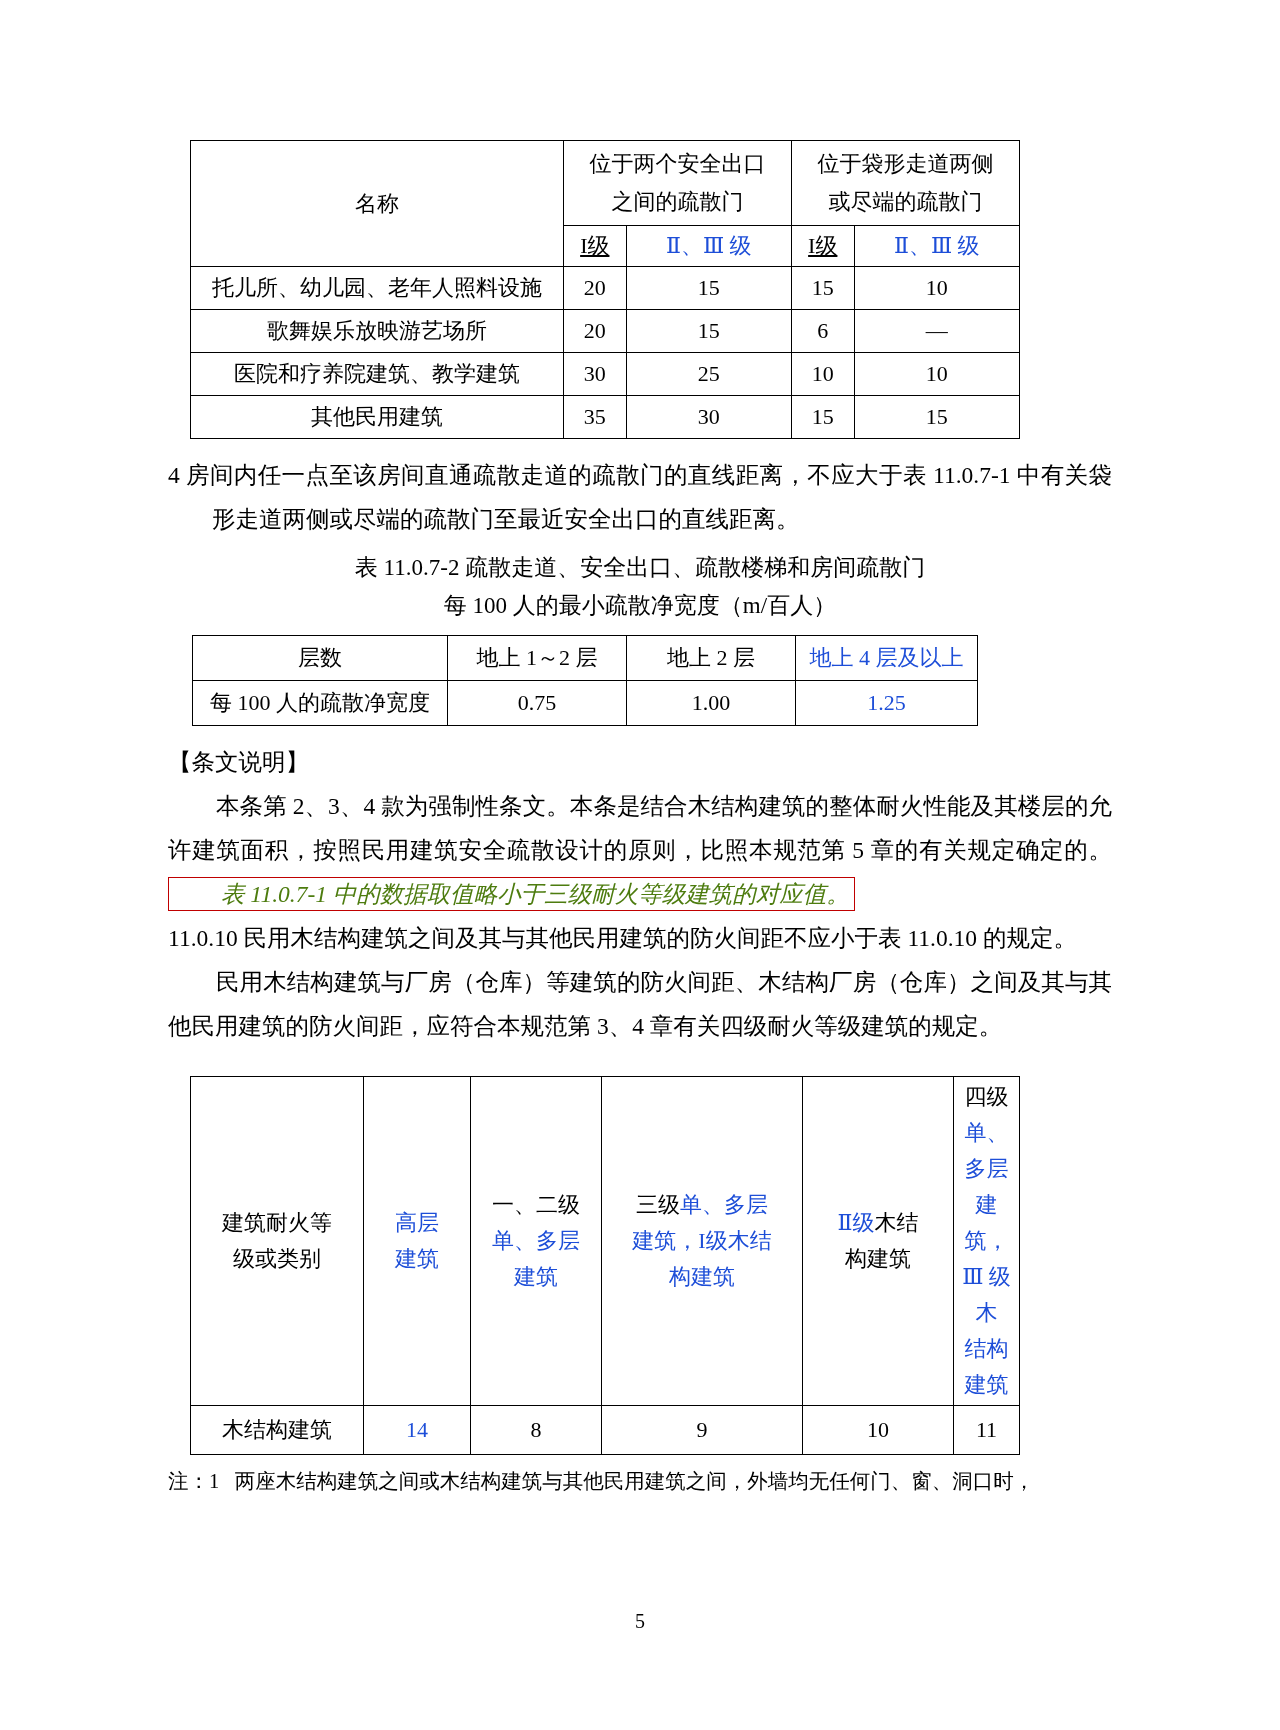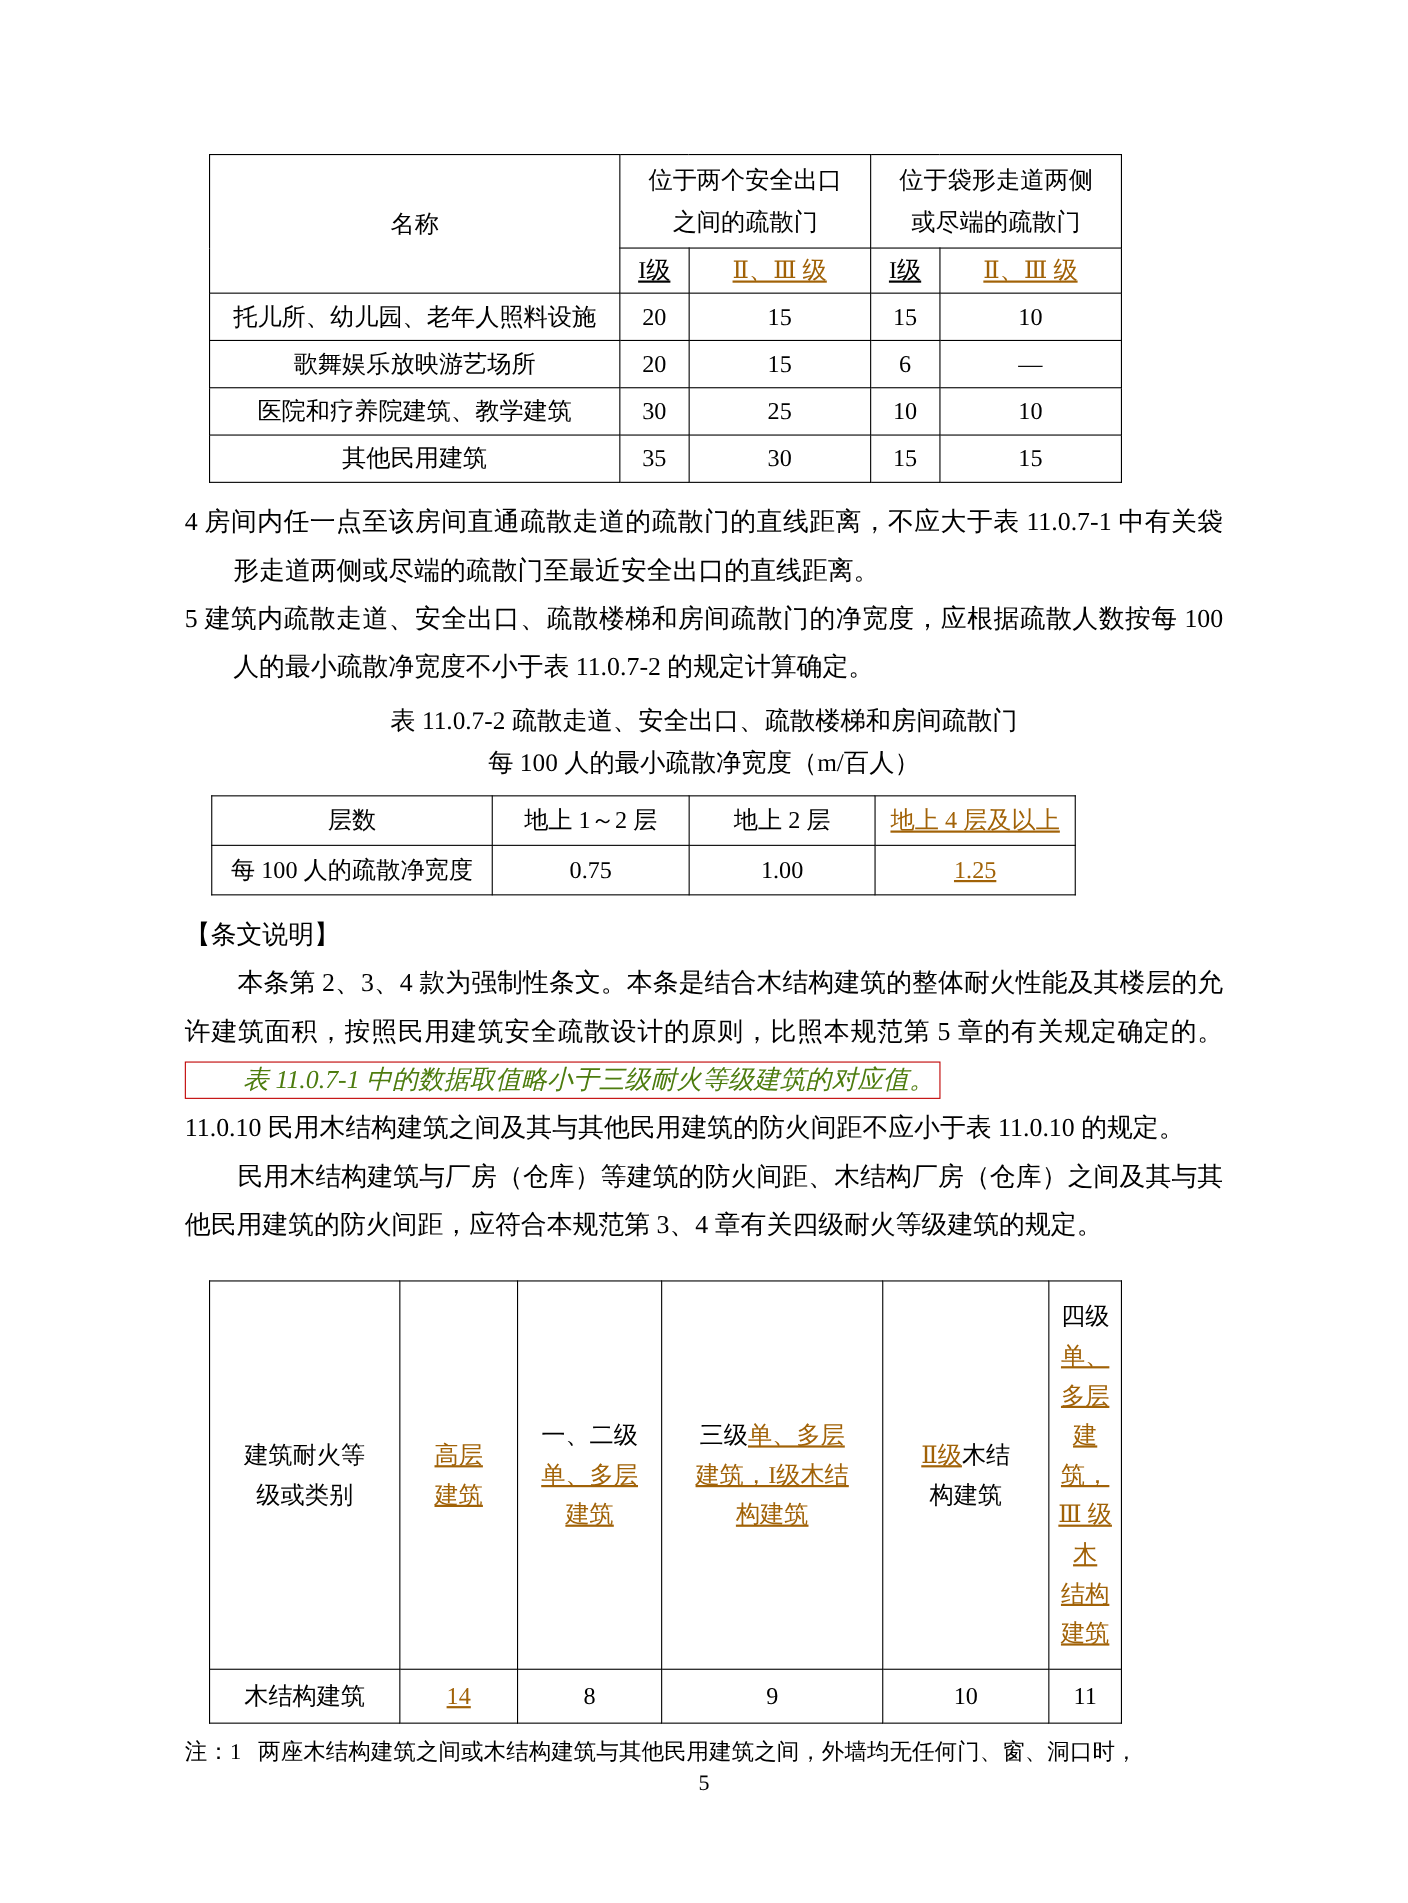--- a/index.html
+++ b/index.html
@@ -40,21 +40,21 @@
     line-height: 38px;
     text-align: center;
     margin: 0;
   }
   .caption-left {
     font-size: 23px;
     line-height: 34px;
     margin: 0;
     padding-left: 52px;
   }
-  .red-u { color: #a16207; text-decoration: underline; }
+  .red-u { color: #1d4ed8; }
   .u { text-decoration: underline; }
   .boxed-red {
     color: #4d7c0f;
     border: 1px solid #c00000;
     padding: 0 4px;
     display: inline-block;
     line-height: 32px;
     font-style: italic;
   }
 
@@ -90,21 +90,21 @@
 
   
   #t3 {
     width: 830px;
     margin: 8px 0 0 22px;
   }
   #t3 .head td {
     height: 118px;
     line-height: 36px;
     vertical-align: middle;
-    padding: 14px 6px;
+    padding: 2px 6px;
   }
   #t3 .data td { height: 48px; }
 
   .note {
     font-size: 20.5px;
     line-height: 32px;
     margin: 10px 0 0 0;
   }
   .note .lbl { letter-spacing: 0px; }
 
@@ -173,21 +173,20 @@
         <td>15</td>
         <td>15</td>
       </tr>
     </tbody>
       </table>
 
     <div class="sp14"></div>
 
     <p class="para" style="padding-left:44px; text-indent:-44px;">4    房间内任一点至该房间直通疏散走道的疏散门的直线距离，不应大于表 11.0.7-1 中有关袋形走道两侧或尽端的疏散门至最近安全出口的直线距离。</p>
 
-    <p class="para" style="padding-left:44px; text-indent:-44px;">5    建筑内疏散走道、安全出口、疏散楼梯和房间疏散门的净宽度，应根据疏散人数按每 100 人的最小疏散净宽度不小于表 11.0.7-2 的规定计算确定。</p>
 
     <div class="sp8"></div>
 
     <p class="caption">表 11.0.7-2    疏散走道、安全出口、疏散楼梯和房间疏散门</p>
     <p class="caption">每 100 人的最小疏散净宽度（m/百人）</p>
 
     <table id="t2">
       <tbody>
           <tr>
         <td style="width:250px">层数</td>

